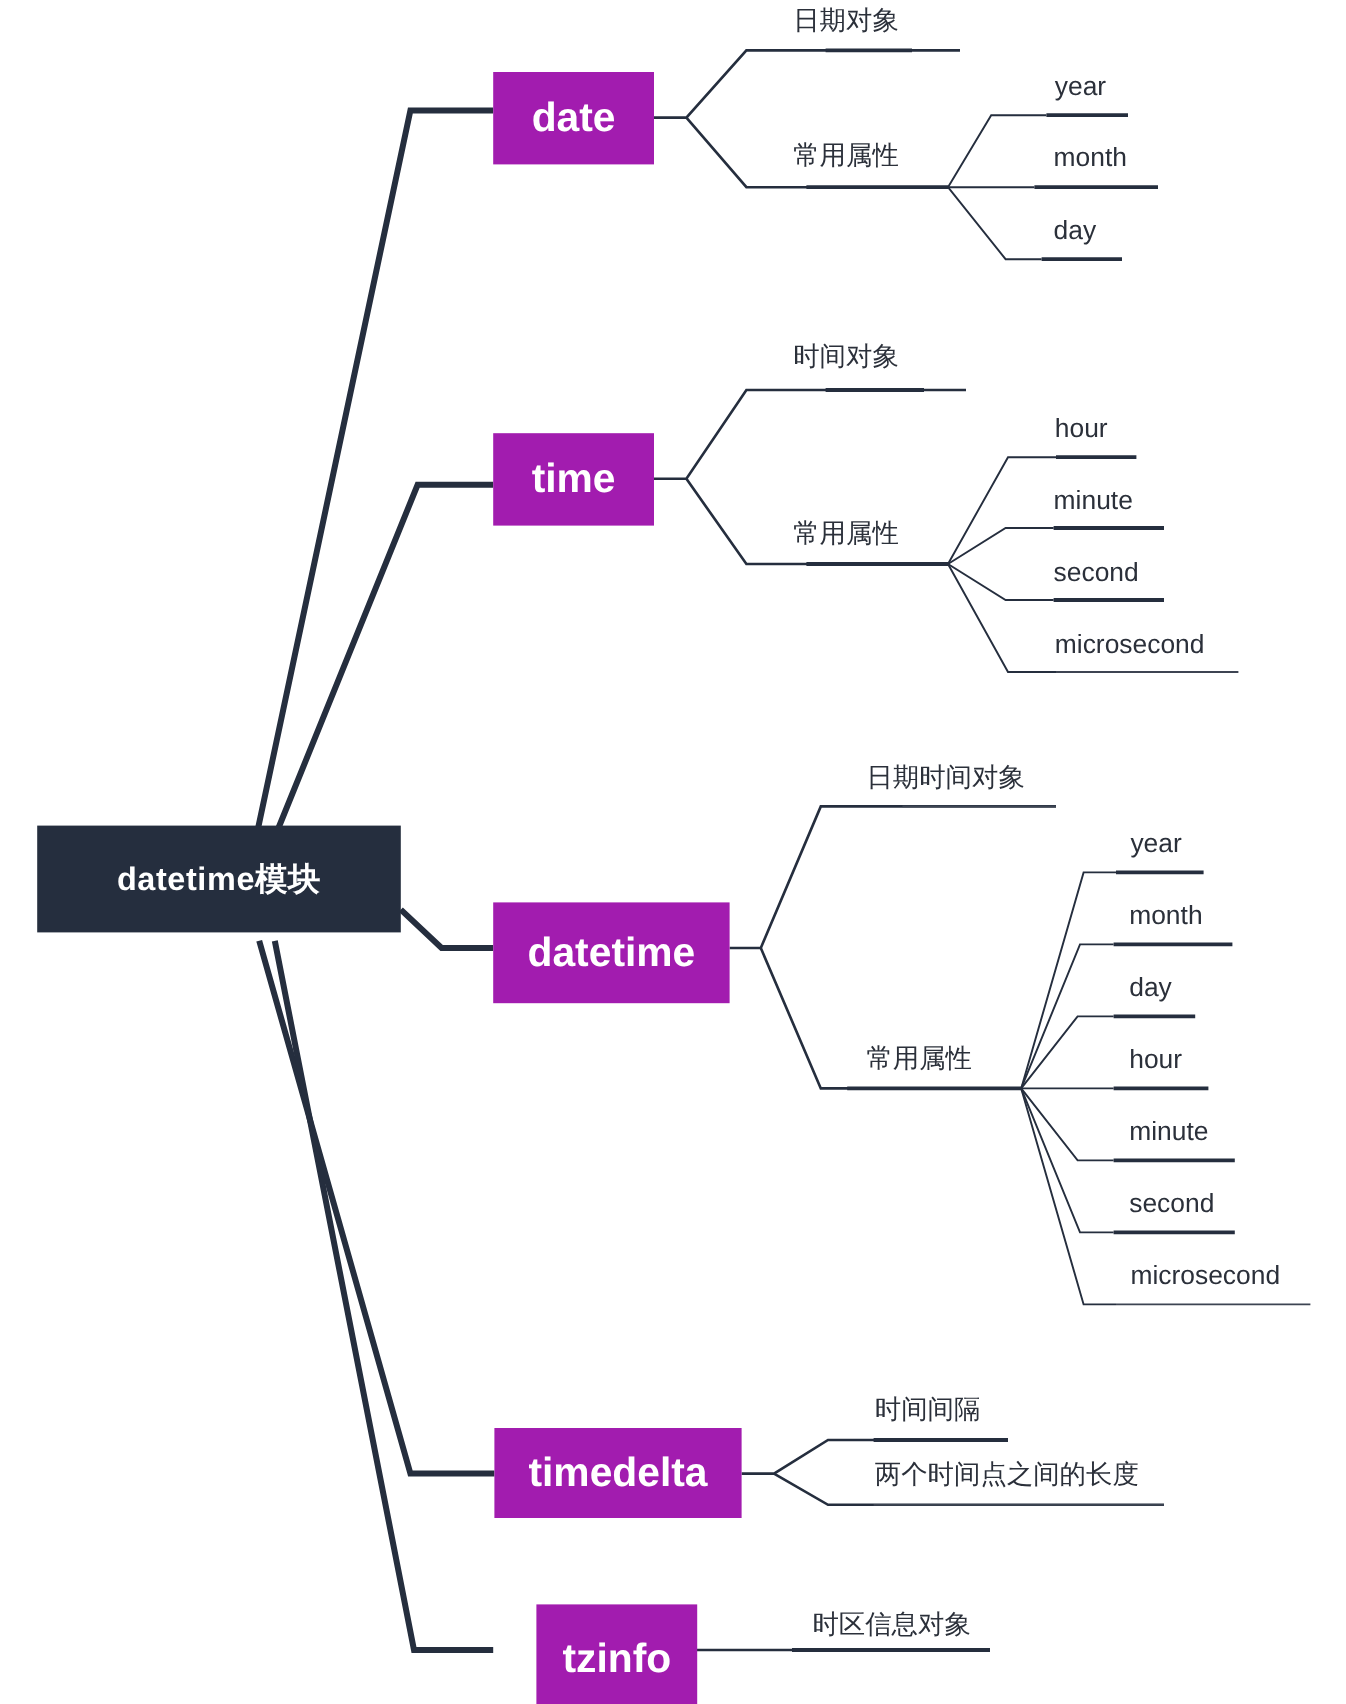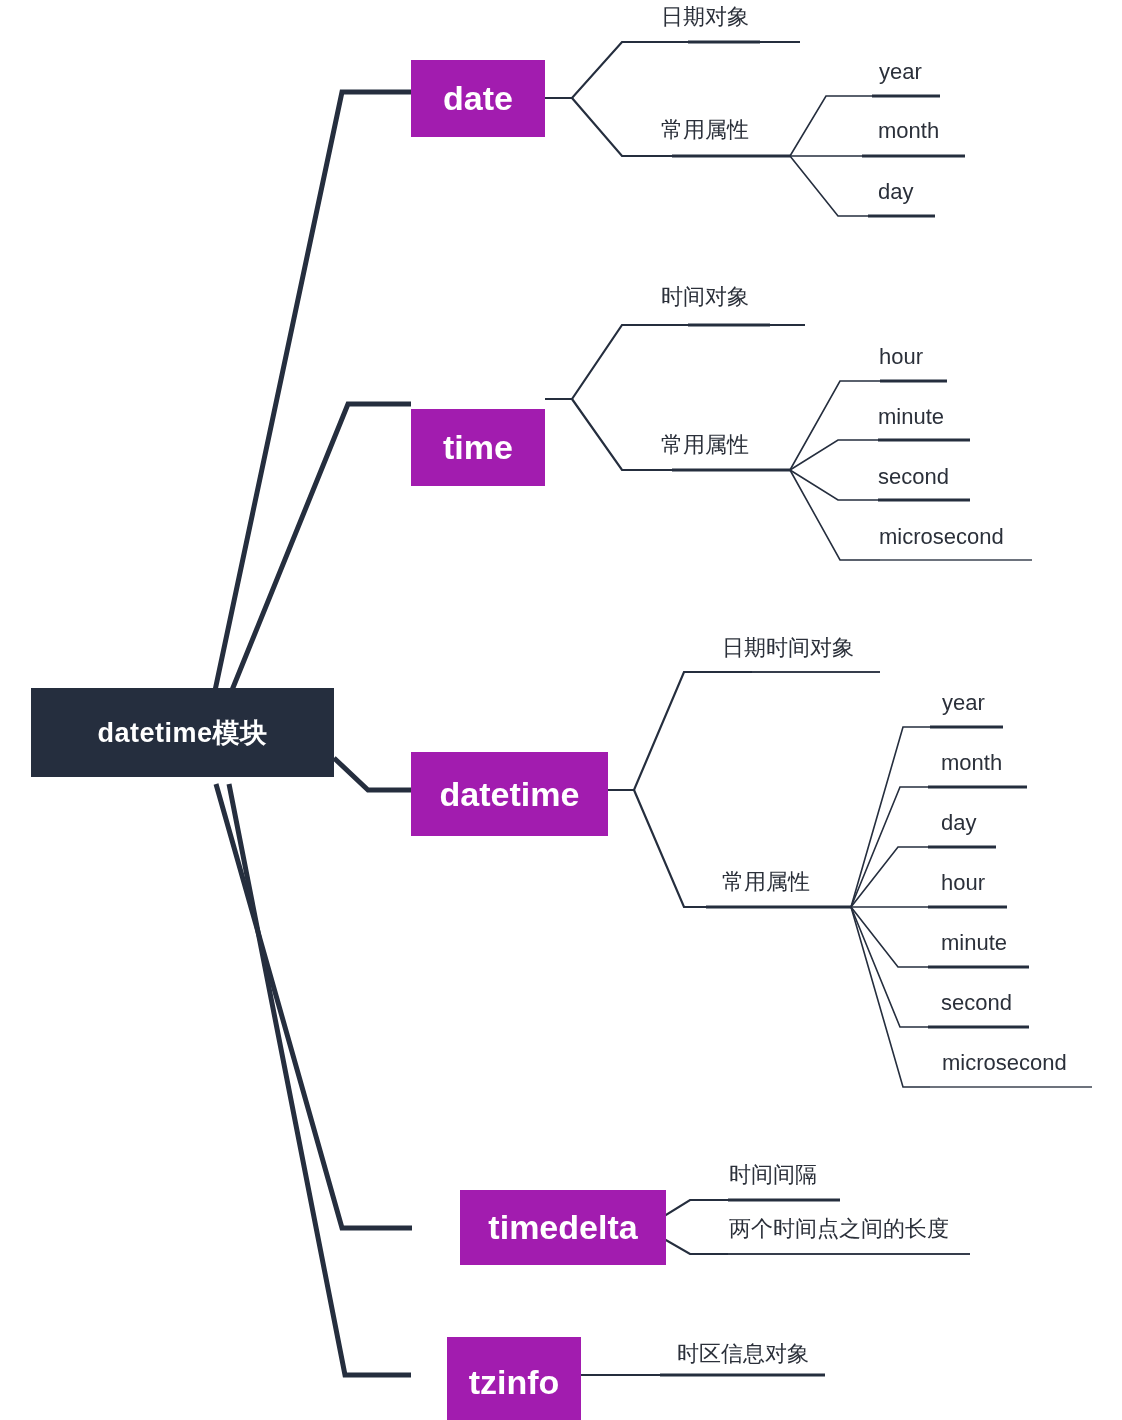--- a/index.html
+++ b/index.html
@@ -159,29 +159,29 @@
   </svg>
 
   <div class="node-box node-root" style="left:31px; top:688px; width:303px; height:89px;">
     <span>datetime模块</span>
   </div>
 
   <div class="node-box node-topic" style="left:411px; top:60px; width:134px; height:77px;">
     <span>date</span>
   </div>
 
-  <div class="node-box node-topic" style="left:411px; top:361px; width:134px; height:77px;margin-top:48px;">
+  <div class="node-box node-topic" style="left:411px; top:361px; width:134px; height:77px;">
     <span>time</span>
   </div>
 
   <div class="node-box node-topic" style="left:411px; top:752px; width:197px; height:84px;">
     <span>datetime</span>
   </div>
 
-  <div class="node-box node-topic" style="left:412px; top:1190px; width:206px; height:75px;margin-left:48px;">
+  <div class="node-box node-topic" style="left:412px; top:1190px; width:206px; height:75px;">
     <span>timedelta</span>
   </div>
 
   <div class="node-box node-topic" style="left:411px; top:1337px; width:134px; height:91px;margin-left:36px;">
     <span>tzinfo</span>
   </div>
 
   <div class="leaf-label leaf-cn" style="left:661px; top:6px;">日期对象</div>
 
   <div class="leaf-label leaf-cn" style="left:661px; top:119px;">常用属性</div>

